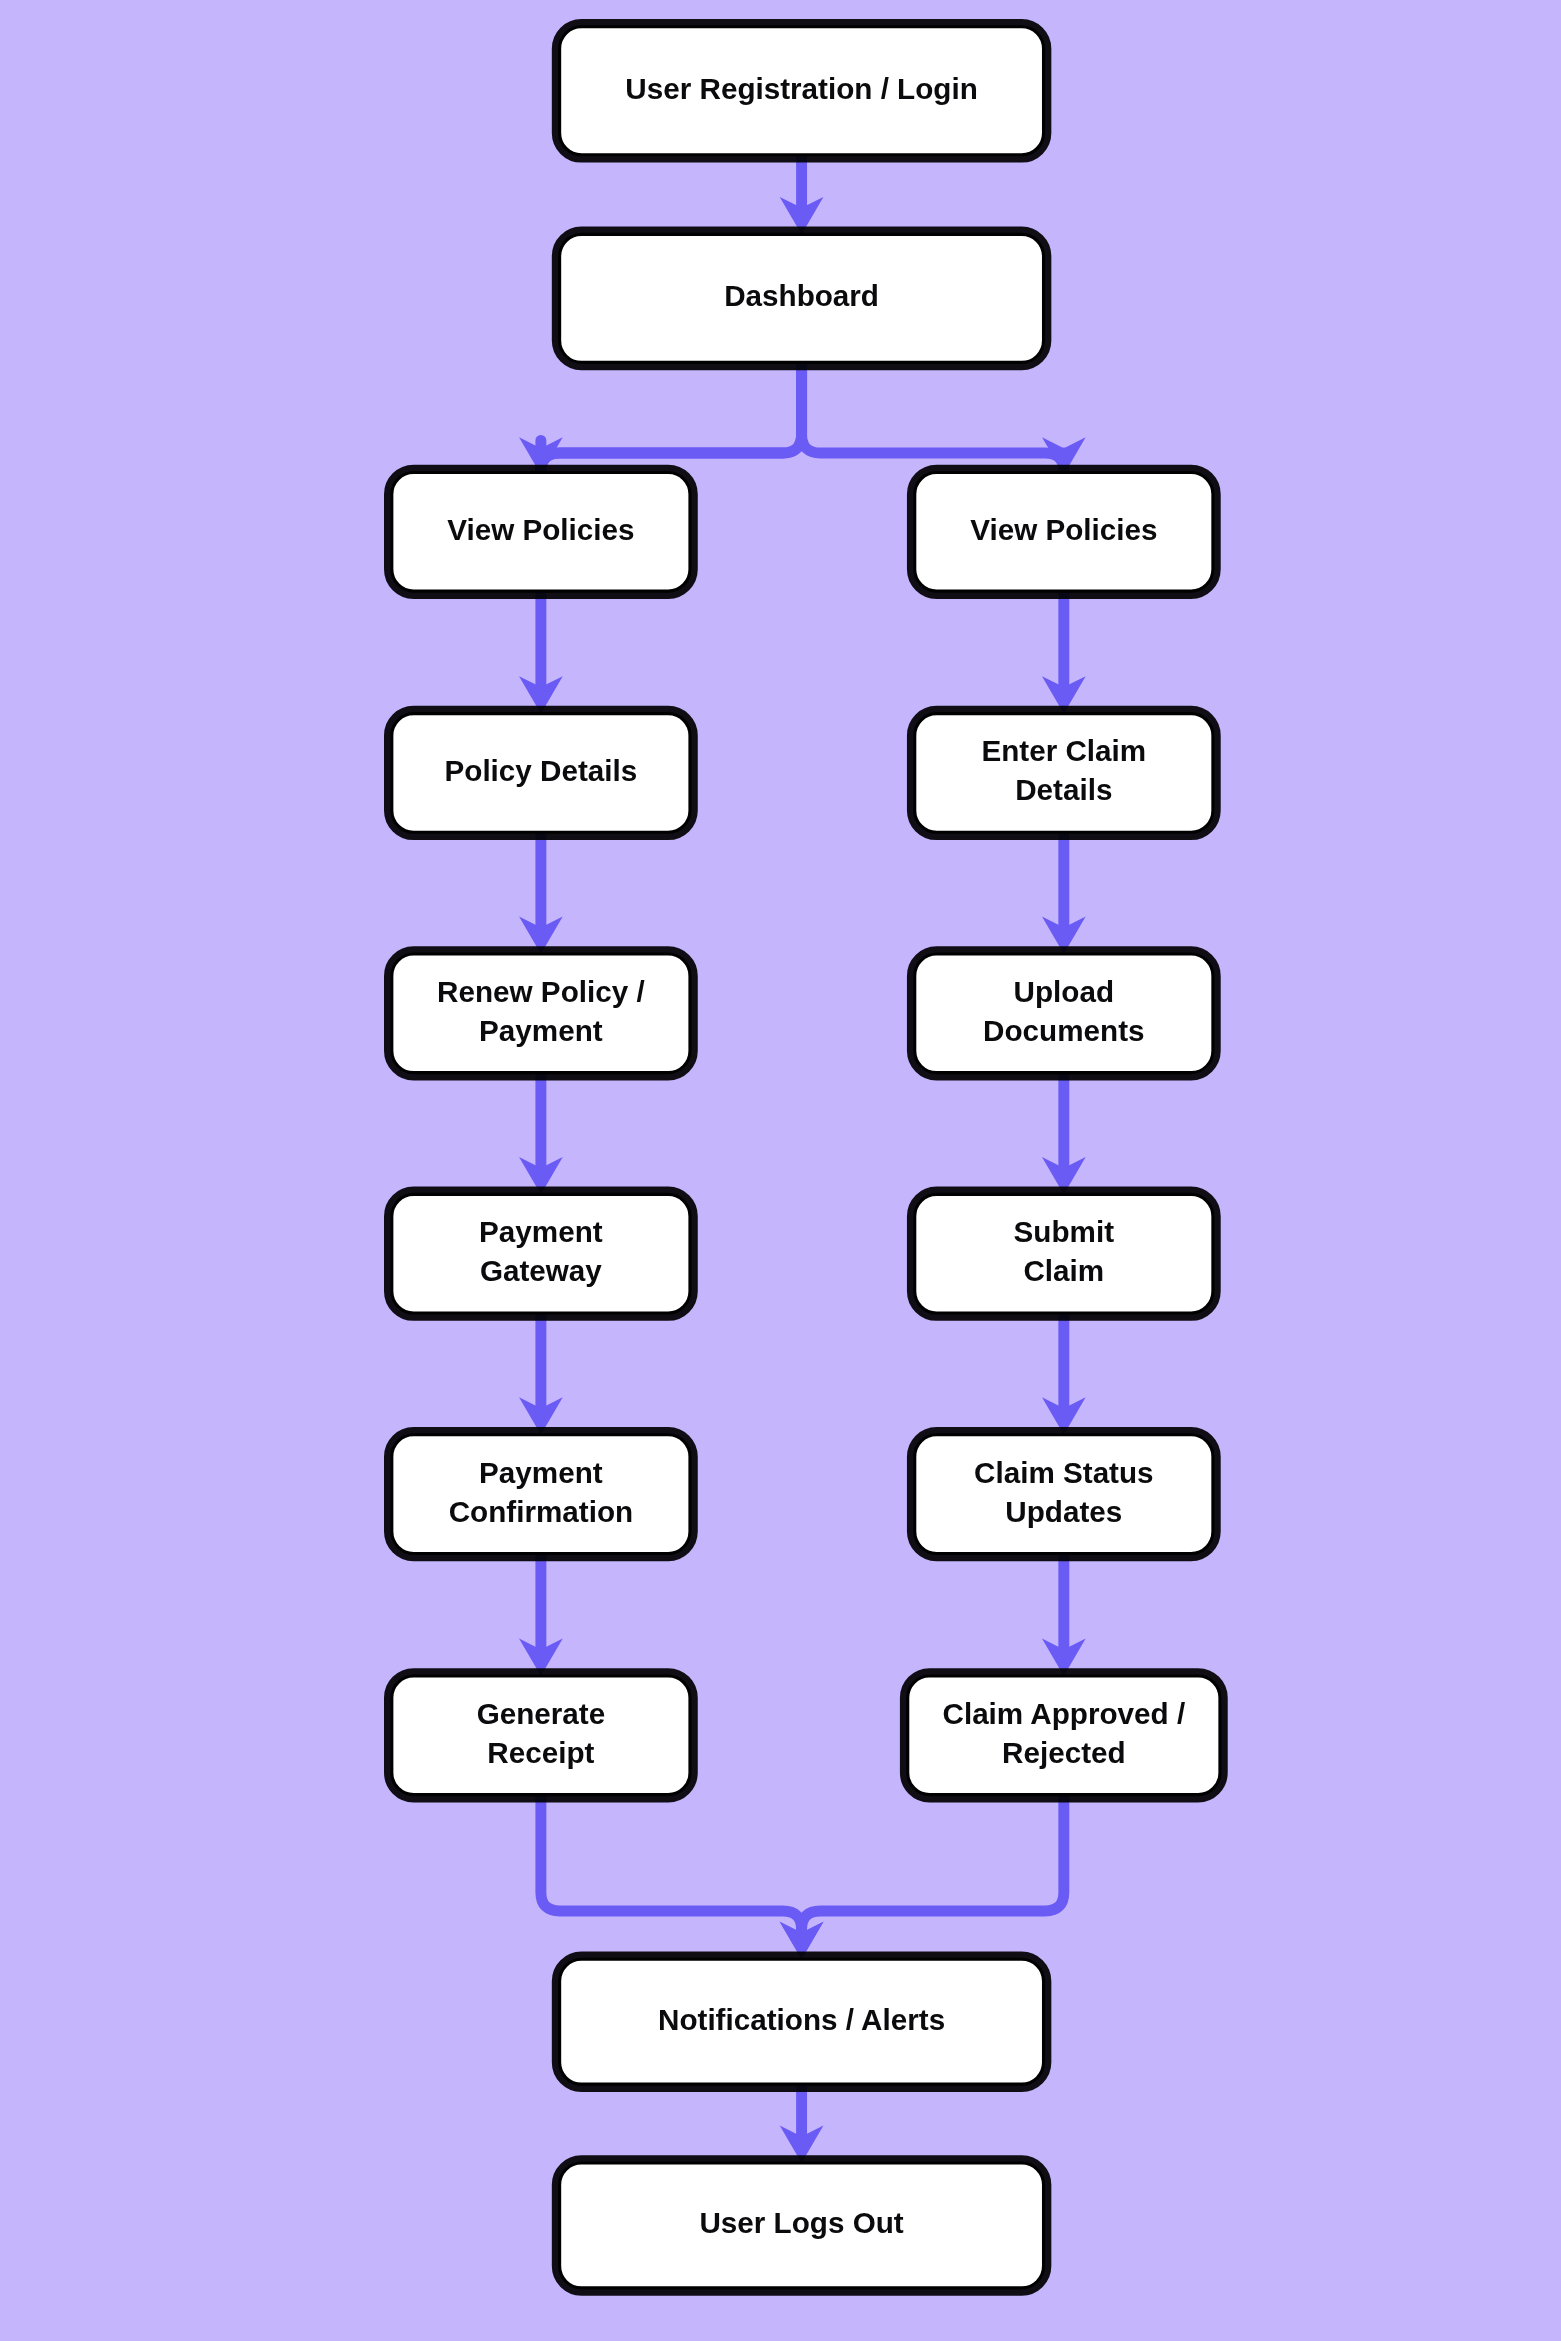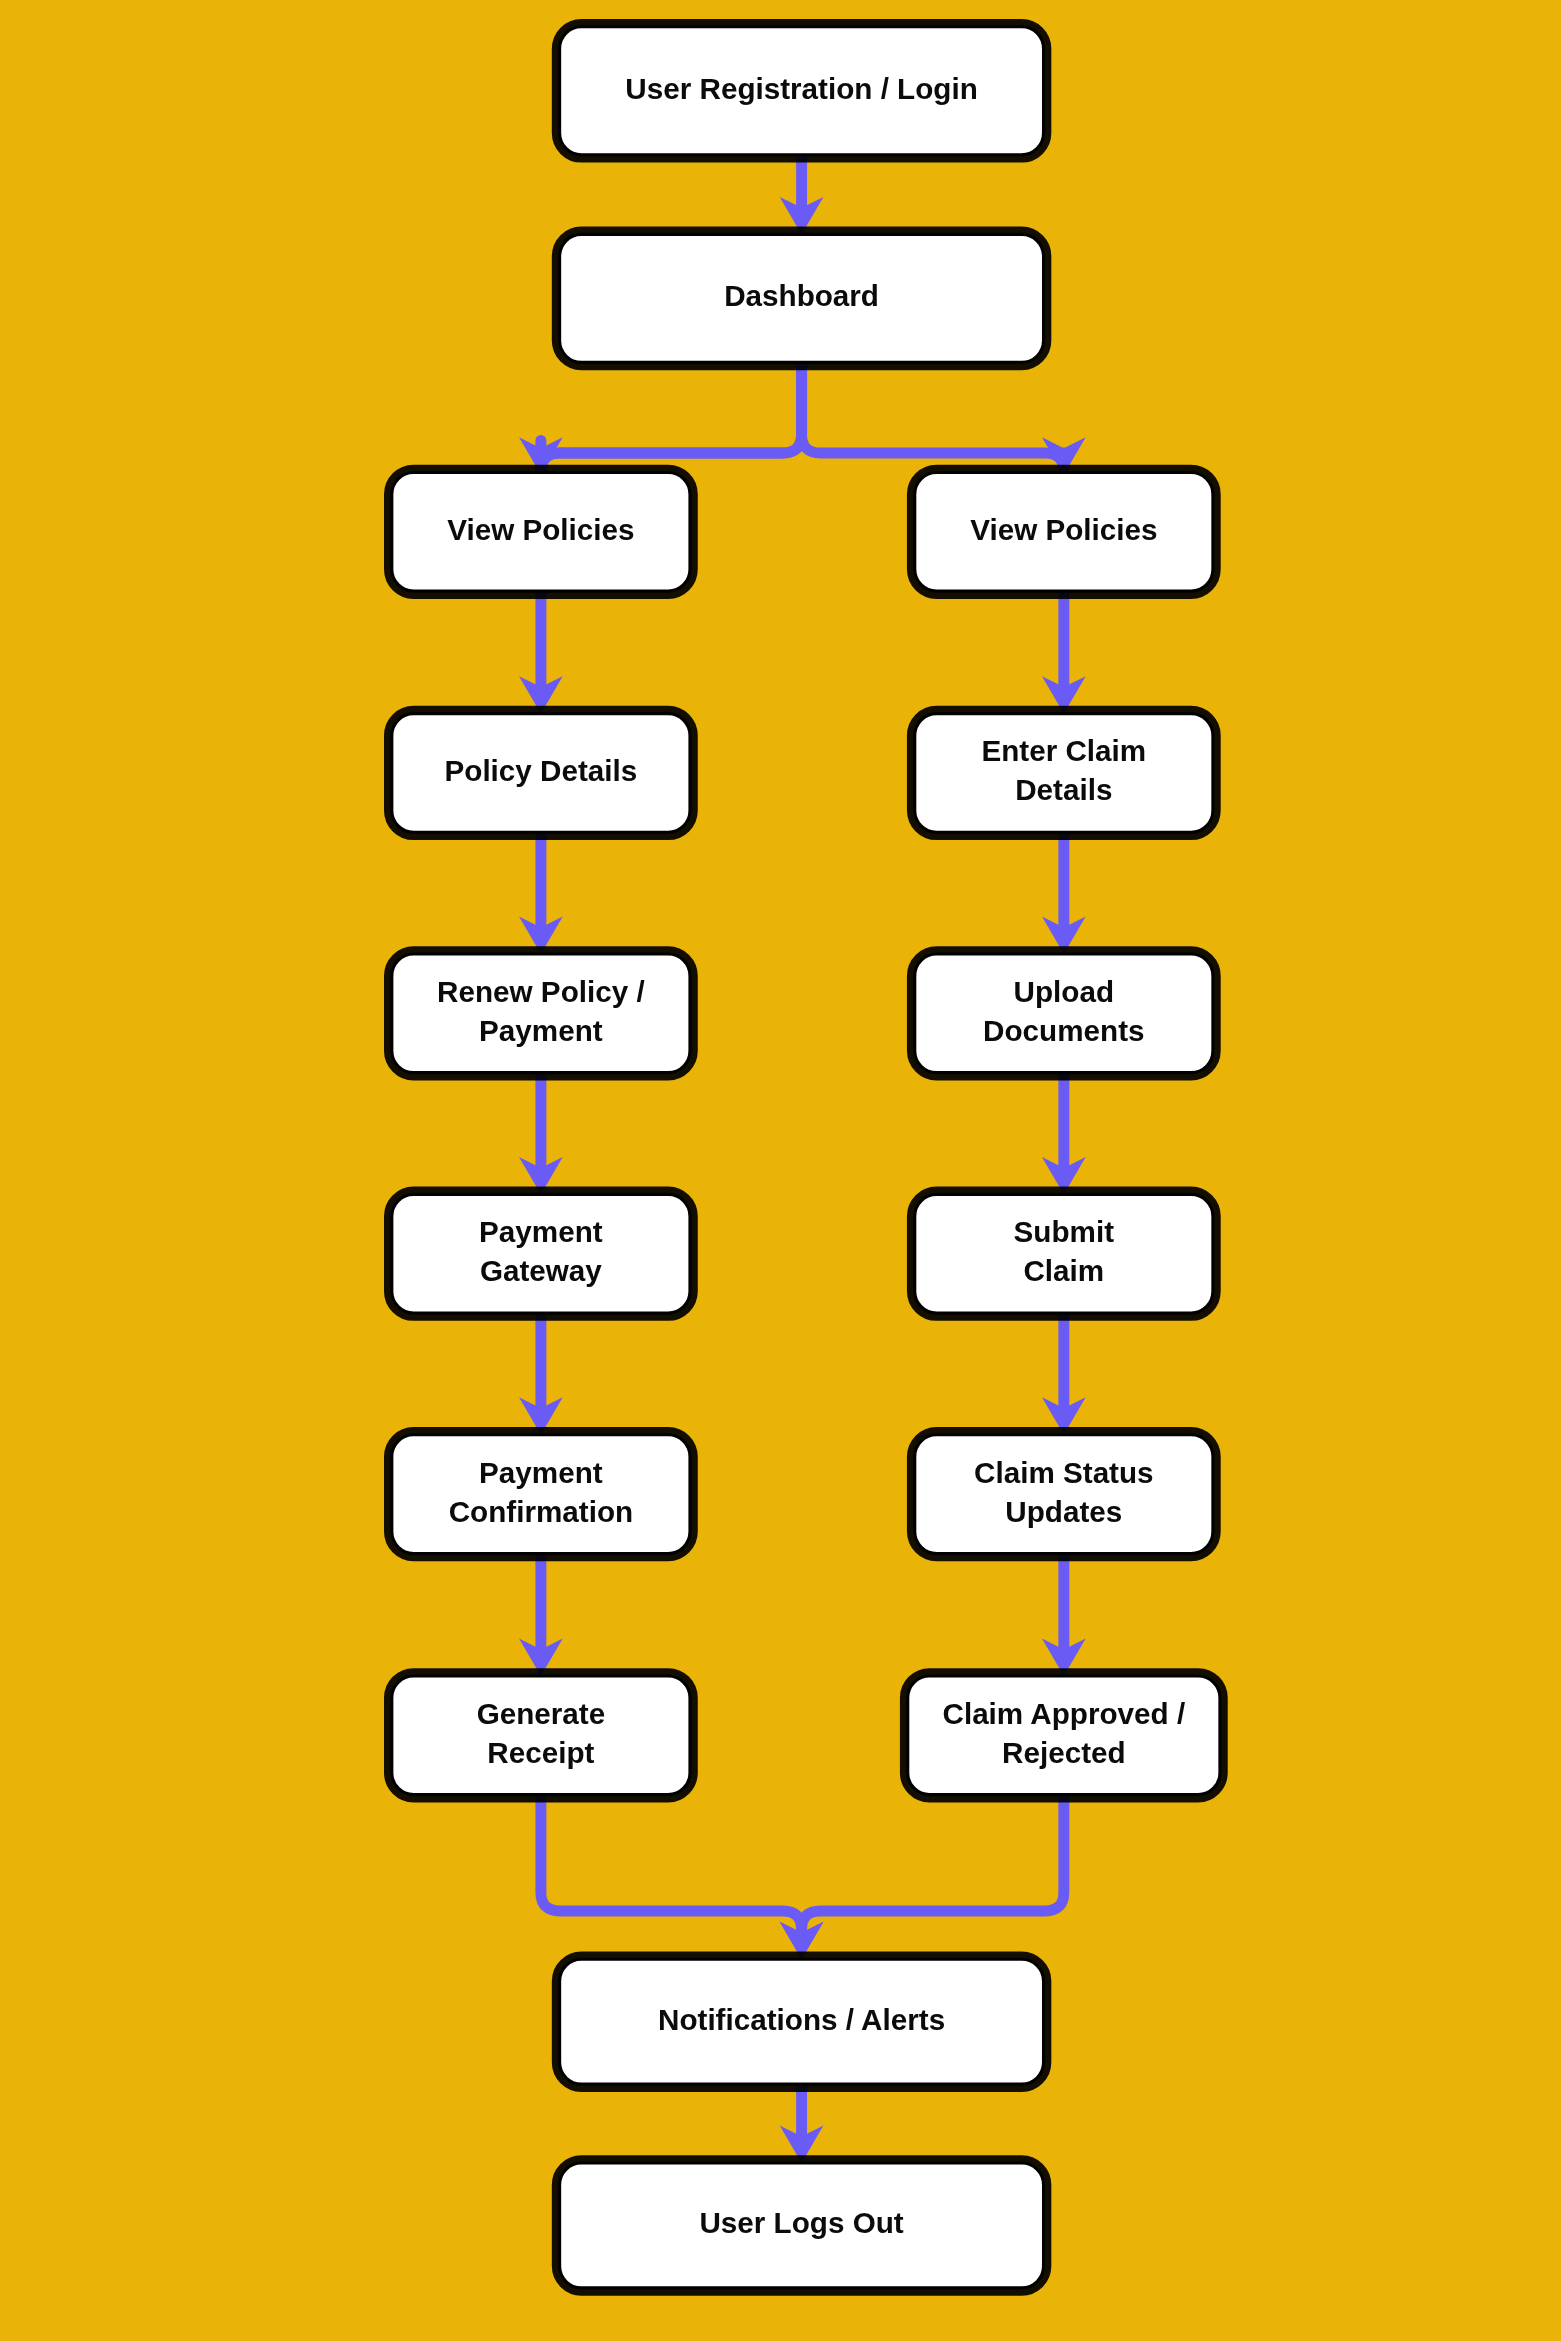--- a/index.html
+++ b/index.html
@@ -11,21 +11,21 @@
   body {
     width: 1561px;
     height: 2342px;
     overflow: hidden;
     font-family: "Liberation Sans", sans-serif;
   }
   #flow-root {
     position: relative;
     width: 1561px;
     height: 2342px;
-    background: #eab308;
+    background: #c4b5fd;
   }
   svg#flow-svg {
     position: absolute;
     top: 0;
     left: 0;
     width: 1561px;
     height: 2342px;
     display: block;
   }
   .node-rect {

